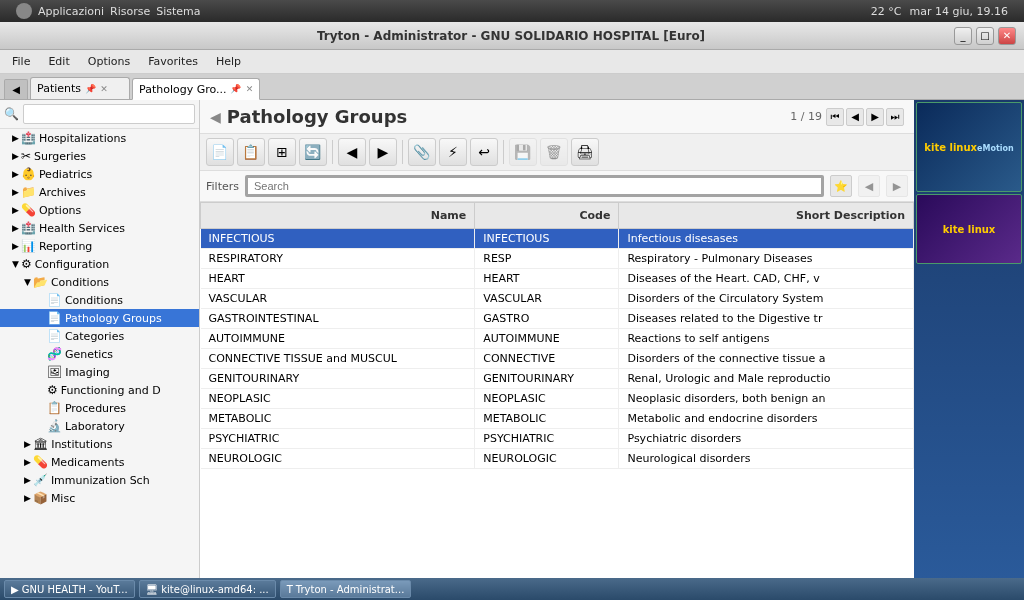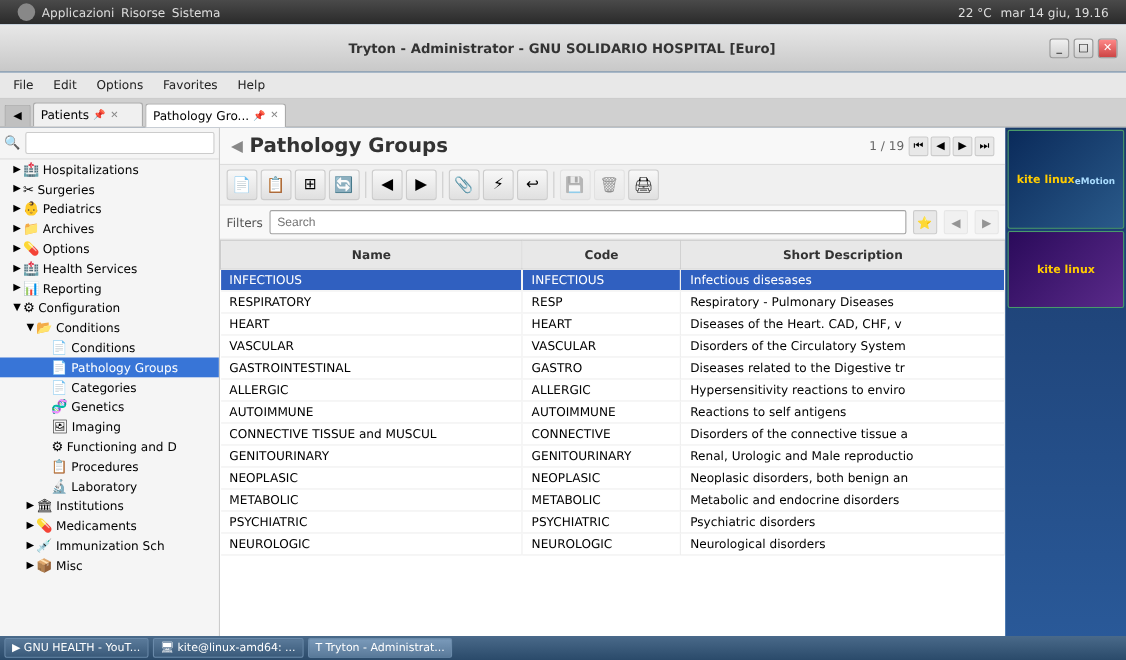--- a/index.html
+++ b/index.html
@@ -15,21 +15,21 @@
       padding: 0 16px;
       color: #ddd;
       font-size: 11px;
     }
     .top-bar-left { display: flex; align-items: center; gap: 6px; }
     .top-bar-right { display: flex; align-items: center; gap: 8px; }
     .top-bar .app-icon { width: 16px; height: 16px; background: #888; border-radius: 50%; }
 
     
     .title-bar {
-      height: 44px;
+      height: 28px;
       background: linear-gradient(to bottom, #e8e8e8, #c8c8c8);
       display: flex;
       align-items: center;
       justify-content: flex-end;
       padding: 0 8px;
       border-bottom: 1px solid #aaa;
     }
     .title-bar-title { font-size: 12px; color: #333; font-weight: bold; flex: 1; text-align: center; }
     .window-controls { display: flex; gap: 4px; }
     .wc-btn { width: 18px; height: 18px; border-radius: 3px; border: 1px solid #999; display: flex; align-items: center; justify-content: center; font-size: 10px; cursor: pointer; background: linear-gradient(to bottom, #f0f0f0, #d0d0d0); }
@@ -116,31 +116,31 @@
     
     .filter-bar {
       display: flex;
       align-items: center;
       padding: 4px 6px;
       gap: 6px;
       border-bottom: 1px solid #ddd;
       background: #f8f8f8;
     }
     .filter-label { font-size: 11px; color: #555; }
-    .filter-input { flex: 1; height: 22px; border: 1px solid #a3a3a3; border-radius: 2px; padding: 0 6px; font-size: 11px; }
+    .filter-input { flex: 1; height: 22px; border: 3px solid #a3a3a3; border-radius: 2px; padding: 0 6px; font-size: 11px; }
     .filter-btn { width: 22px; height: 22px; border: 1px solid #ccc; border-radius: 2px; background: #e8e8e8; cursor: pointer; font-size: 11px; display: flex; align-items: center; justify-content: center; }
 
     
     .data-table-wrapper { flex: 1; overflow-y: auto; }
     .data-table { width: 100%; border-collapse: collapse; font-size: 11px; }
     .data-table thead th {
       background: #e8e8e8;
       border: 1px solid #ccc;
       padding: 6px 8px;
-      text-align: center;
+      text-align: right;
       font-weight: bold;
       color: #333;
       position: sticky;
       top: 0;
     }
     .data-table tbody tr { border-bottom: 1px solid #eee; }
     .data-table tbody tr.selected { background: #3060c0; color: white; }
     .data-table tbody td { padding: 3px 8px; border-right: 1px solid #eee; overflow: hidden; max-width: 300px; white-space: nowrap; text-overflow: ellipsis; }
 
     
@@ -448,25 +448,20 @@
               <td>VASCULAR</td>
               <td>VASCULAR</td>
               <td>Disorders of the Circulatory System</td>
             </tr>
             <tr>
               <td>GASTROINTESTINAL</td>
               <td>GASTRO</td>
               <td>Diseases related to the Digestive tr</td>
             </tr>
             <tr>
-              <td>ALLERGIC</td>
-              <td>ALLERGIC</td>
-              <td>Hypersensitivity reactions to enviro</td>
-            </tr>
-            <tr>
               <td>AUTOIMMUNE</td>
               <td>AUTOIMMUNE</td>
               <td>Reactions to self antigens</td>
             </tr>
             <tr>
               <td>CONNECTIVE TISSUE and MUSCUL</td>
               <td>CONNECTIVE</td>
               <td>Disorders of the connective tissue a</td>
             </tr>
             <tr>

